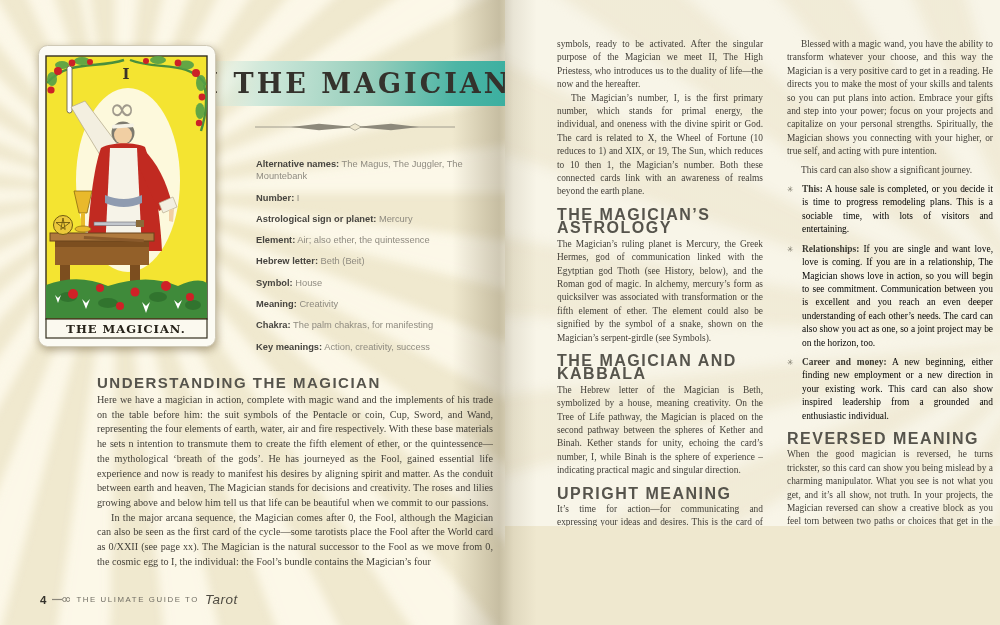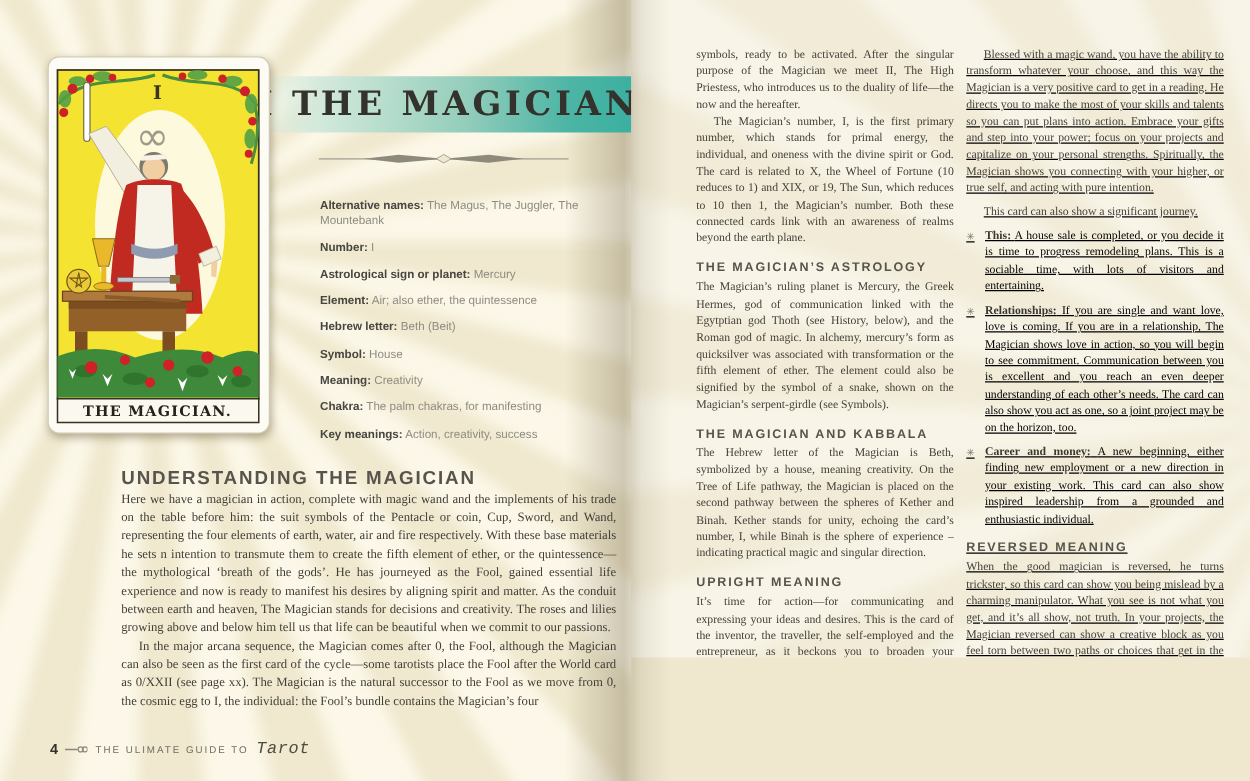--- a/index.html
+++ b/index.html
@@ -33,50 +33,50 @@
 
   
   .attrs{position:absolute;left:256px;top:149px;width:242px;z-index:3;
     font-family:"Liberation Sans",sans-serif;font-size:9.3px;line-height:12px;}
   .attr-row{margin-bottom:3.2px;}
   .attr-label{font-weight:bold;color:#474540;}
   .attr-value{color:#8f8b80;}
 
   
   .section-heading{font-family:"Liberation Sans",sans-serif;font-weight:bold;color:#56544c;
-    font-size:10px;letter-spacing:1.5px;margin:10px 0 4px 0;}
+    font-size:16px;letter-spacing:1.5px;margin:10px 0 4px 0;}
   .body-text{color:#423f38;text-align:justify;margin:0;}
   .indent{text-indent:14px;}
 
   .understanding{position:absolute;left:97px;top:374px;width:396px;z-index:3;}
   .understanding .section-heading{font-size:15px;margin:0 0 2px 0;}
   .understanding .body-text{font-size:10.2px;line-height:14.7px;}
 
   
   .col{position:absolute;top:38px;width:206px;z-index:3;font-size:9.4px;line-height:13.4px;}
   .col .body-text{font-size:9.4px;line-height:13.4px;}
   .col1{left:52px;}
-  .col2{left:268px;text-decoration:underline;}
+  .col2{left:282px;}
   .col .section-heading{margin:9px 0 3px 0;}
   .spaced{margin-top:5px;}
 
   .bullet{display:flex;gap:6px;margin-top:6px;}
   .bullet-marker{flex:none;width:9px;font-family:"DejaVu Sans",sans-serif;font-size:8px;
     color:#7b7769;line-height:13px;}
   .bullet-body{flex:1;text-align:justify;margin:0;}
   .bullet-body b{color:#3a3831;}
 
   
   .footer{position:absolute;top:592px;z-index:5;display:flex;align-items:center;gap:6px;
     font-family:"Liberation Sans",sans-serif;color:#6f6c62;}
   .footer-left{left:40px;}
   .footer-right{right:20px;}
   .pagenum{font-weight:bold;font-size:11.5px;color:#34322b;}
   .footer-text{font-size:7.8px;letter-spacing:1.6px;}
-  .script-word{font-family:Liberation Mono, monospace;font-style:italic;font-size:13.5px;color:#4e4b42;letter-spacing:.5px;}
+  .script-word{font-family:Liberation Sans, sans-serif;font-style:italic;font-size:13.5px;color:#4e4b42;letter-spacing:.5px;}
 </style>
 </head>
 <body>
 
 <div class="spread">
 
   <div class="page-left">
     <div class="rays"></div>
 
     <svg class="tarot-card" viewBox="0 0 178 302">

